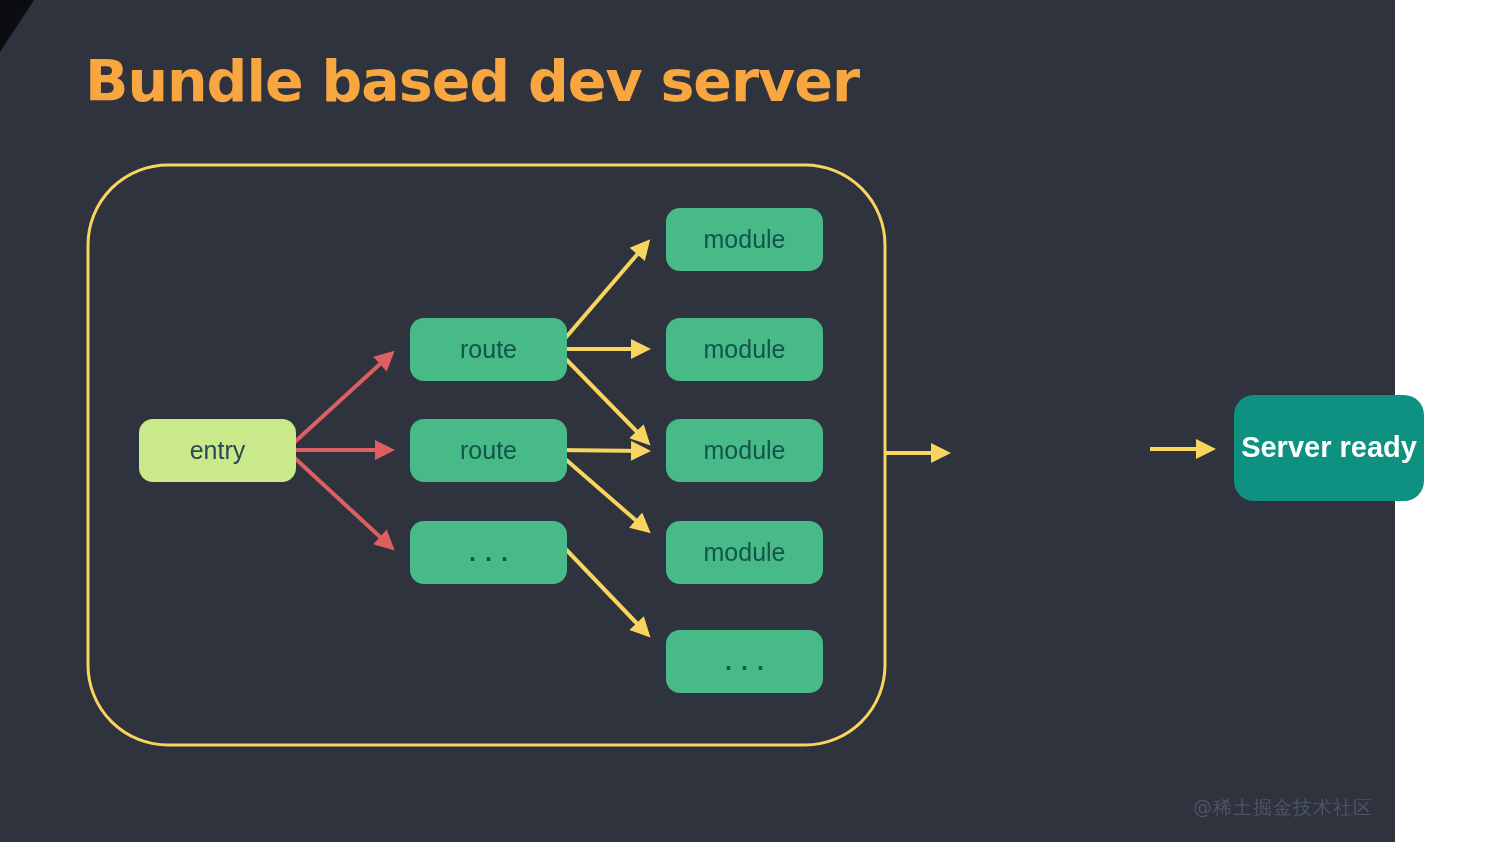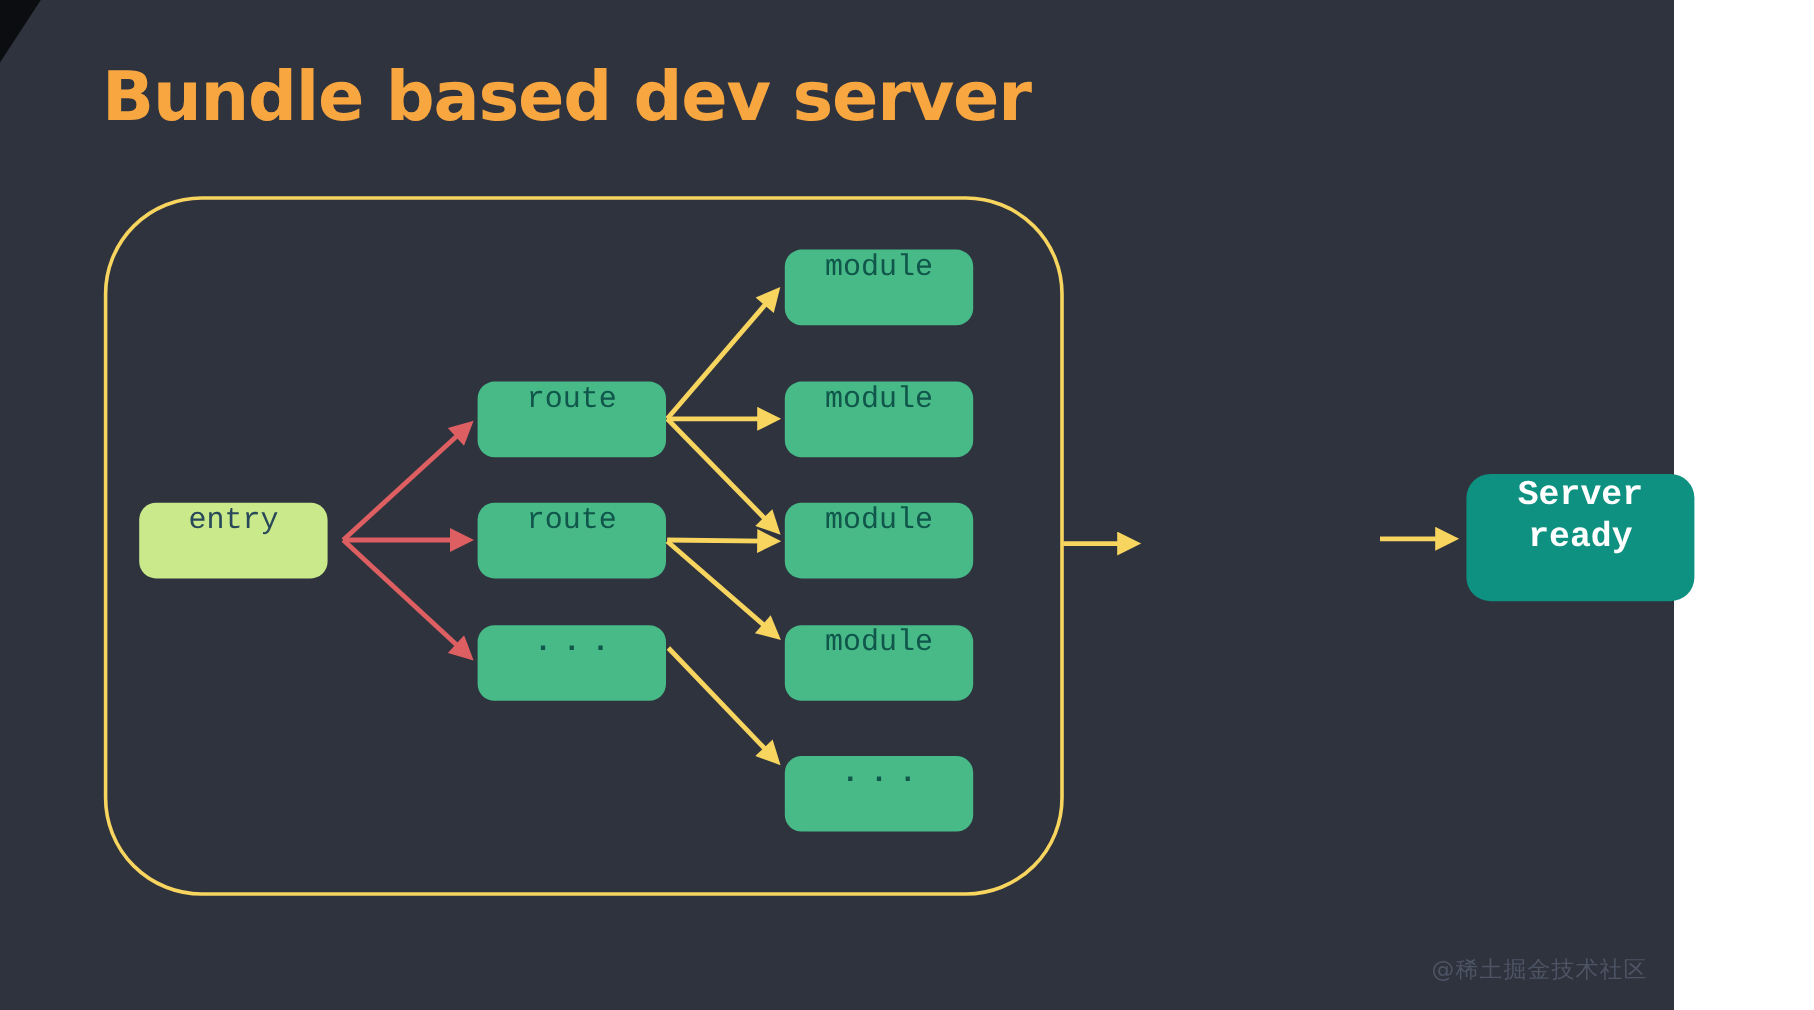--- a/index.html
+++ b/index.html
@@ -53,42 +53,44 @@
     font-size: 57px;
     font-weight: 700;
     letter-spacing: -1px;
     color: var(--title-text);
     white-space: nowrap;
   }
 
   .node {
     position: absolute;
     display: flex;
+    align-items: center;
     justify-content: center;
     text-align: center;
-    font-family: Liberation Mono, monospace;
+    font-family: Liberation Sans, sans-serif;
+    margin-left: 12px;
   }
   .n-small {
     width: 157px; height: 63px;
     border-radius: 14px;
     font-size: 25px;
     background: var(--node-fill);
     color: var(--node-text);
   }
   .n-entry { background: var(--entry-fill); color: var(--entry-text); }
   .n-big {
     width: 190px; height: 106px;
     border-radius: 20px;
     font-size: 29px;
     font-weight: 700;
     line-height: 1.22;
   }
   .dots { letter-spacing: 9px; text-indent: 9px; font-weight: 700; }
 
-  .pos-entry       { left: 116px; top: 419px; }
+  .pos-entry       { left: 127px; top: 419px; }
   .pos-route1      { left: 398px; top: 318px; }
   .pos-route2      { left: 398px; top: 419px; }
   .pos-route-more  { left: 398px; top: 521px; }
   .pos-module1     { left: 654px; top: 208px; }
   .pos-module2     { left: 654px; top: 318px; }
   .pos-module3     { left: 654px; top: 419px; }
   .pos-module4     { left: 654px; top: 521px; }
   .pos-module-more { left: 654px; top: 630px; }
   .pos-bundle  { left: 958px;  top: 395px; background: var(--bundle-fill); color: var(--bundle-text); }
   .pos-server  { left: 1222px; top: 395px; background: var(--server-fill); color: var(--server-text); padding: 0 4px; }

